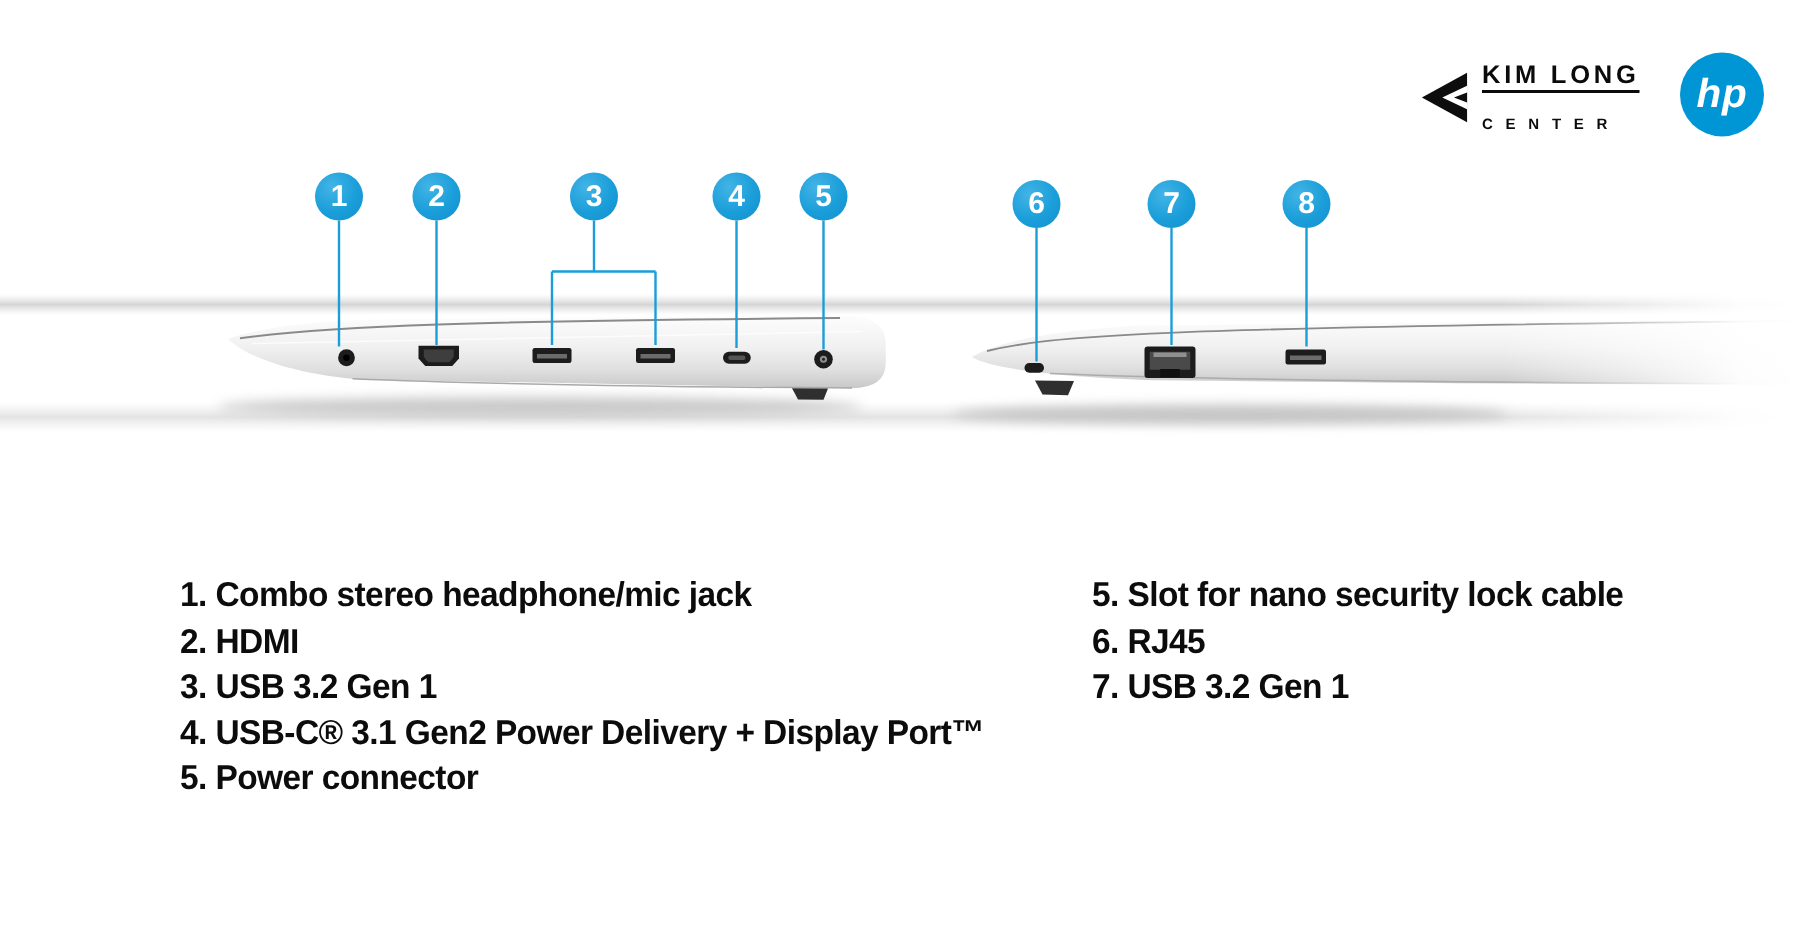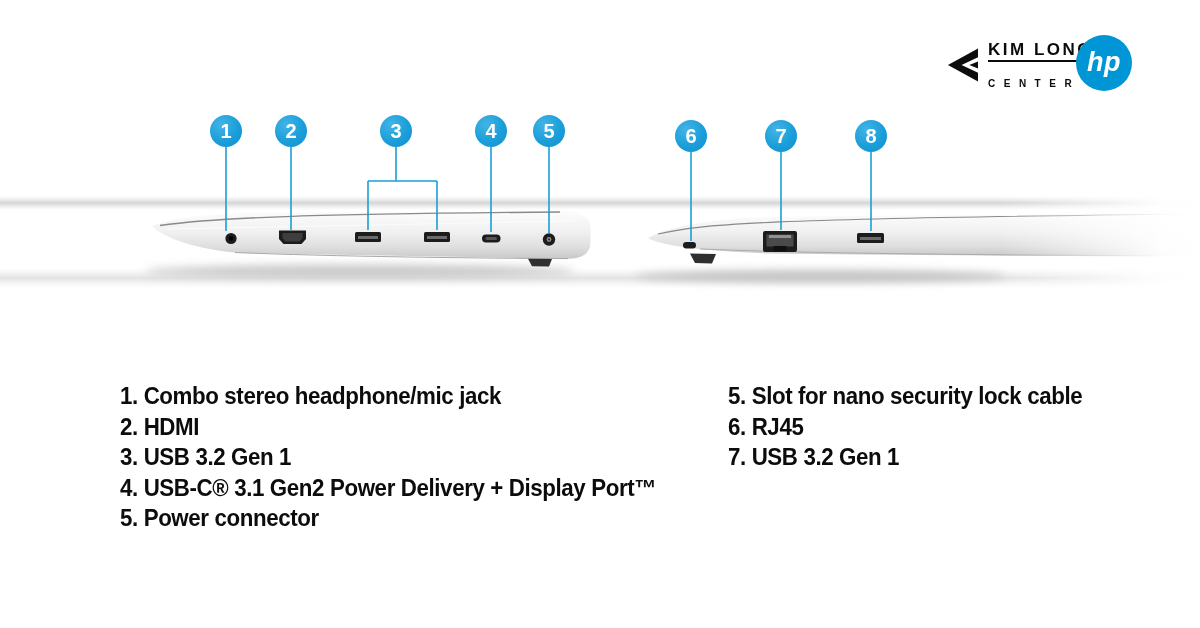--- a/index.html
+++ b/index.html
@@ -10,21 +10,21 @@
   
   .kimlong{position:absolute;left:946px;top:40px;display:flex;align-items:center;gap:9px;color:#0b0b0b;}
   .kl-icon{display:block;}
   .kl-text{display:flex;flex-direction:column;}
   .kl-name{
     font-size:17px;font-weight:800;letter-spacing:2.5px;white-space:nowrap;
     border-bottom:2px solid #0b0b0b;padding-bottom:0;
   }
   .kl-sub{font-size:10px;font-weight:700;letter-spacing:8.5px;margin-top:16px;white-space:nowrap;}
   .hp-logo{
-    position:absolute;left:1076px;top:35px;width:56px;height:56px;border-radius:50%;
+    position:absolute;left:1120px;top:35px;width:56px;height:56px;border-radius:50%;
     background:#0096d6;color:#fff;display:flex;align-items:center;justify-content:center;
     font-style:italic;font-weight:700;font-size:27px;letter-spacing:0.5px;
   }
   .hp-logo span{transform:translateY(-1px);}
   
   .scene{position:absolute;left:0;top:0;width:1200px;height:628px;}
   .callouts{position:absolute;left:0;top:0;width:1200px;height:628px;pointer-events:none;}
   .callout{
     position:absolute;width:32px;height:32px;border-radius:50%;
     background:radial-gradient(circle at 35% 30%, #43b4e6 0%, #1a9ed9 55%, #148fce 100%);

